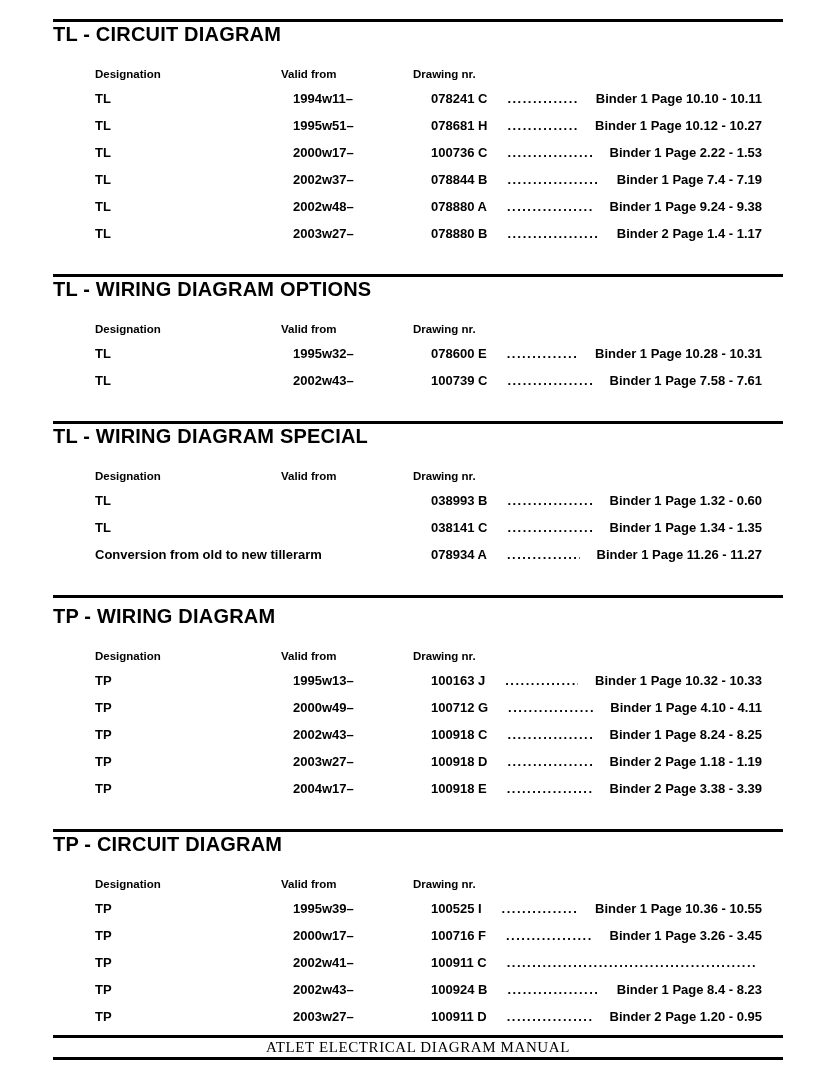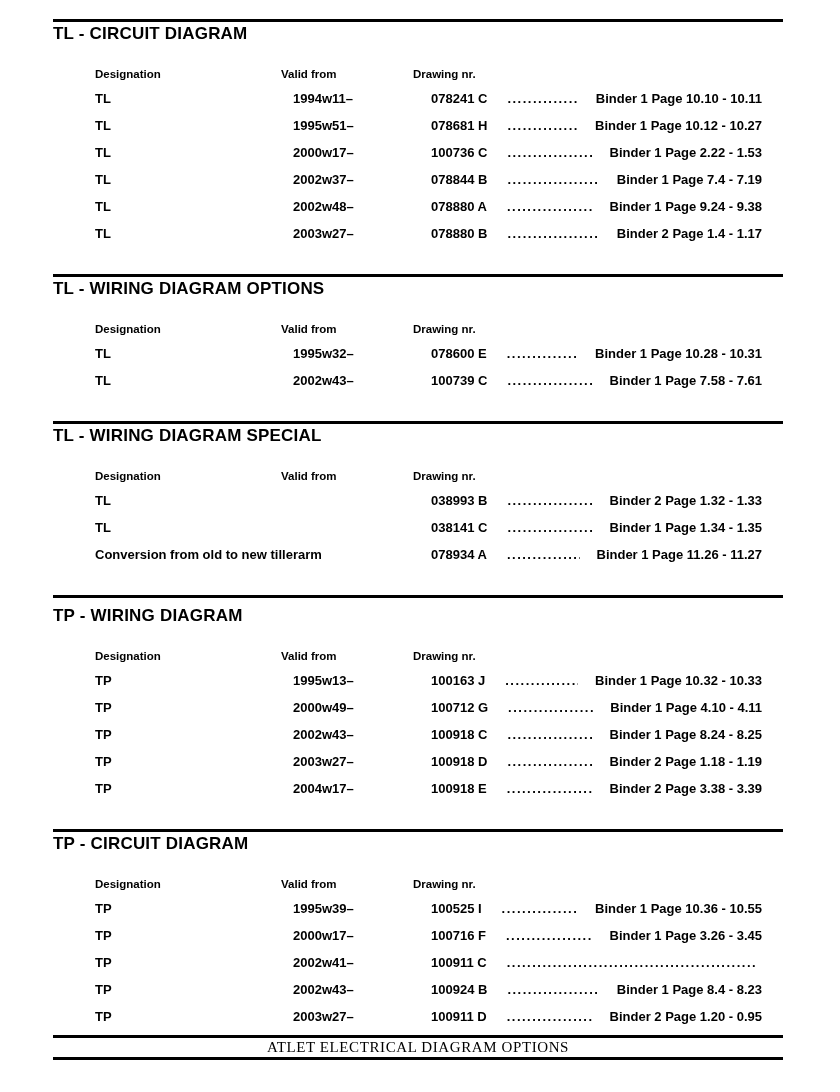--- a/index.html
+++ b/index.html
@@ -10,21 +10,21 @@
     height: 1092px;
     background: #ffffff;
     color: #000000;
     font-family: "Liberation Sans", sans-serif;
     padding: 19px 57px 0 53px;
     overflow: hidden;
   }
   .hrule { height: 3px; background: #000000; }
   .section + .section { margin-top: 27px; }
   .section-title {
-    font-size: 17px;
+    font-size: 20px;
     font-weight: bold;
     line-height: 20px;
     margin-top: 2px;
     letter-spacing: 0.2px;
     white-space: nowrap;
   }
   
   .section:nth-child(4) .section-title { margin-top: 8px; }
   .table { margin: 22px 21px 0 42px; font-weight: bold; }
   .thead {
@@ -161,21 +161,21 @@
             <span class="col-designation">Designation</span>
             <span class="col-valid">Valid from</span>
             <span class="col-drawing">Drawing nr.</span>
           </div>
           <div class="rows">
             <div class="row">
               <span class="col-designation">TL</span>
               <span class="col-valid"></span>
               <span class="cell-drawing">038993 B</span>
               <span class="leader"></span>
-              <span class="cell-binder">Binder 2 Page 1.32 - 1.33</span>
+              <span class="cell-binder">Binder 1 Page 1.32 - 0.60</span>
             </div>
             <div class="row">
               <span class="col-designation">TL</span>
               <span class="col-valid"></span>
               <span class="cell-drawing">038141 C</span>
               <span class="leader"></span>
               <span class="cell-binder">Binder 1 Page 1.34 - 1.35</span>
             </div>
             <div class="row">
               <span class="col-designation">Conversion from old to new tillerarm</span>
@@ -278,16 +278,16 @@
               <span class="cell-drawing">100911 D</span>
               <span class="leader"></span>
               <span class="cell-binder">Binder 2 Page 1.20 - 0.95</span>
             </div>
           </div>
         </div>
       </section>
     </main>
   <div class="page-footer">
     <div class="hrule"></div>
-    <div class="footer-text">ATLET ELECTRICAL DIAGRAM OPTIONS</div>
+    <div class="footer-text">ATLET ELECTRICAL DIAGRAM MANUAL</div>
     <div class="hrule"></div>
   </div>
 </div>
 
 </body></html>

